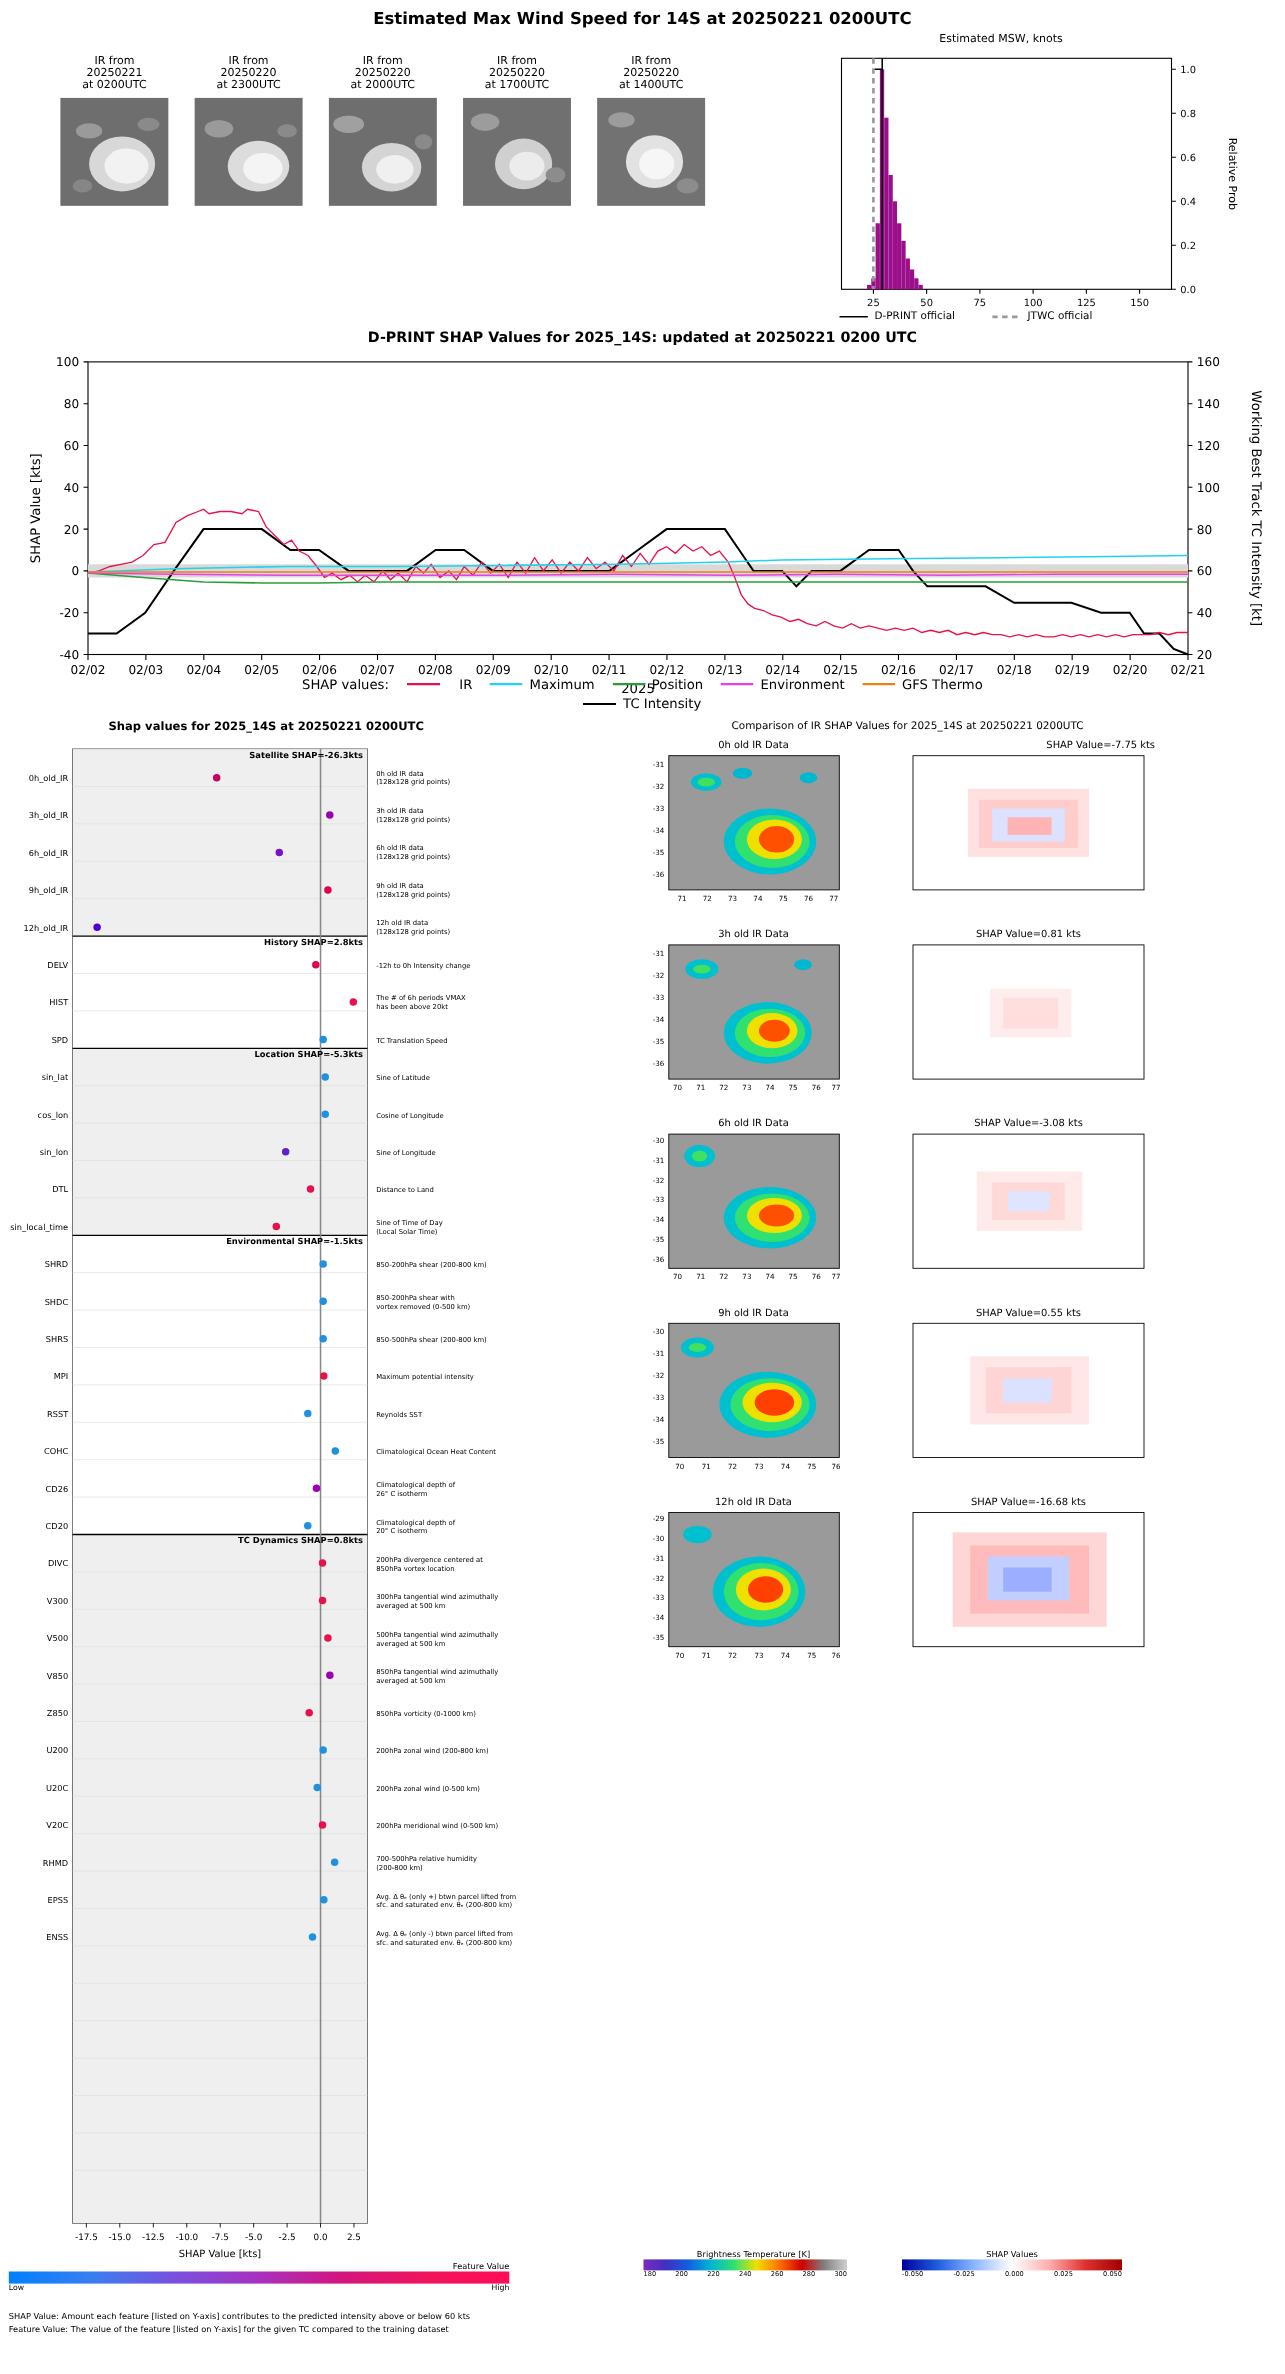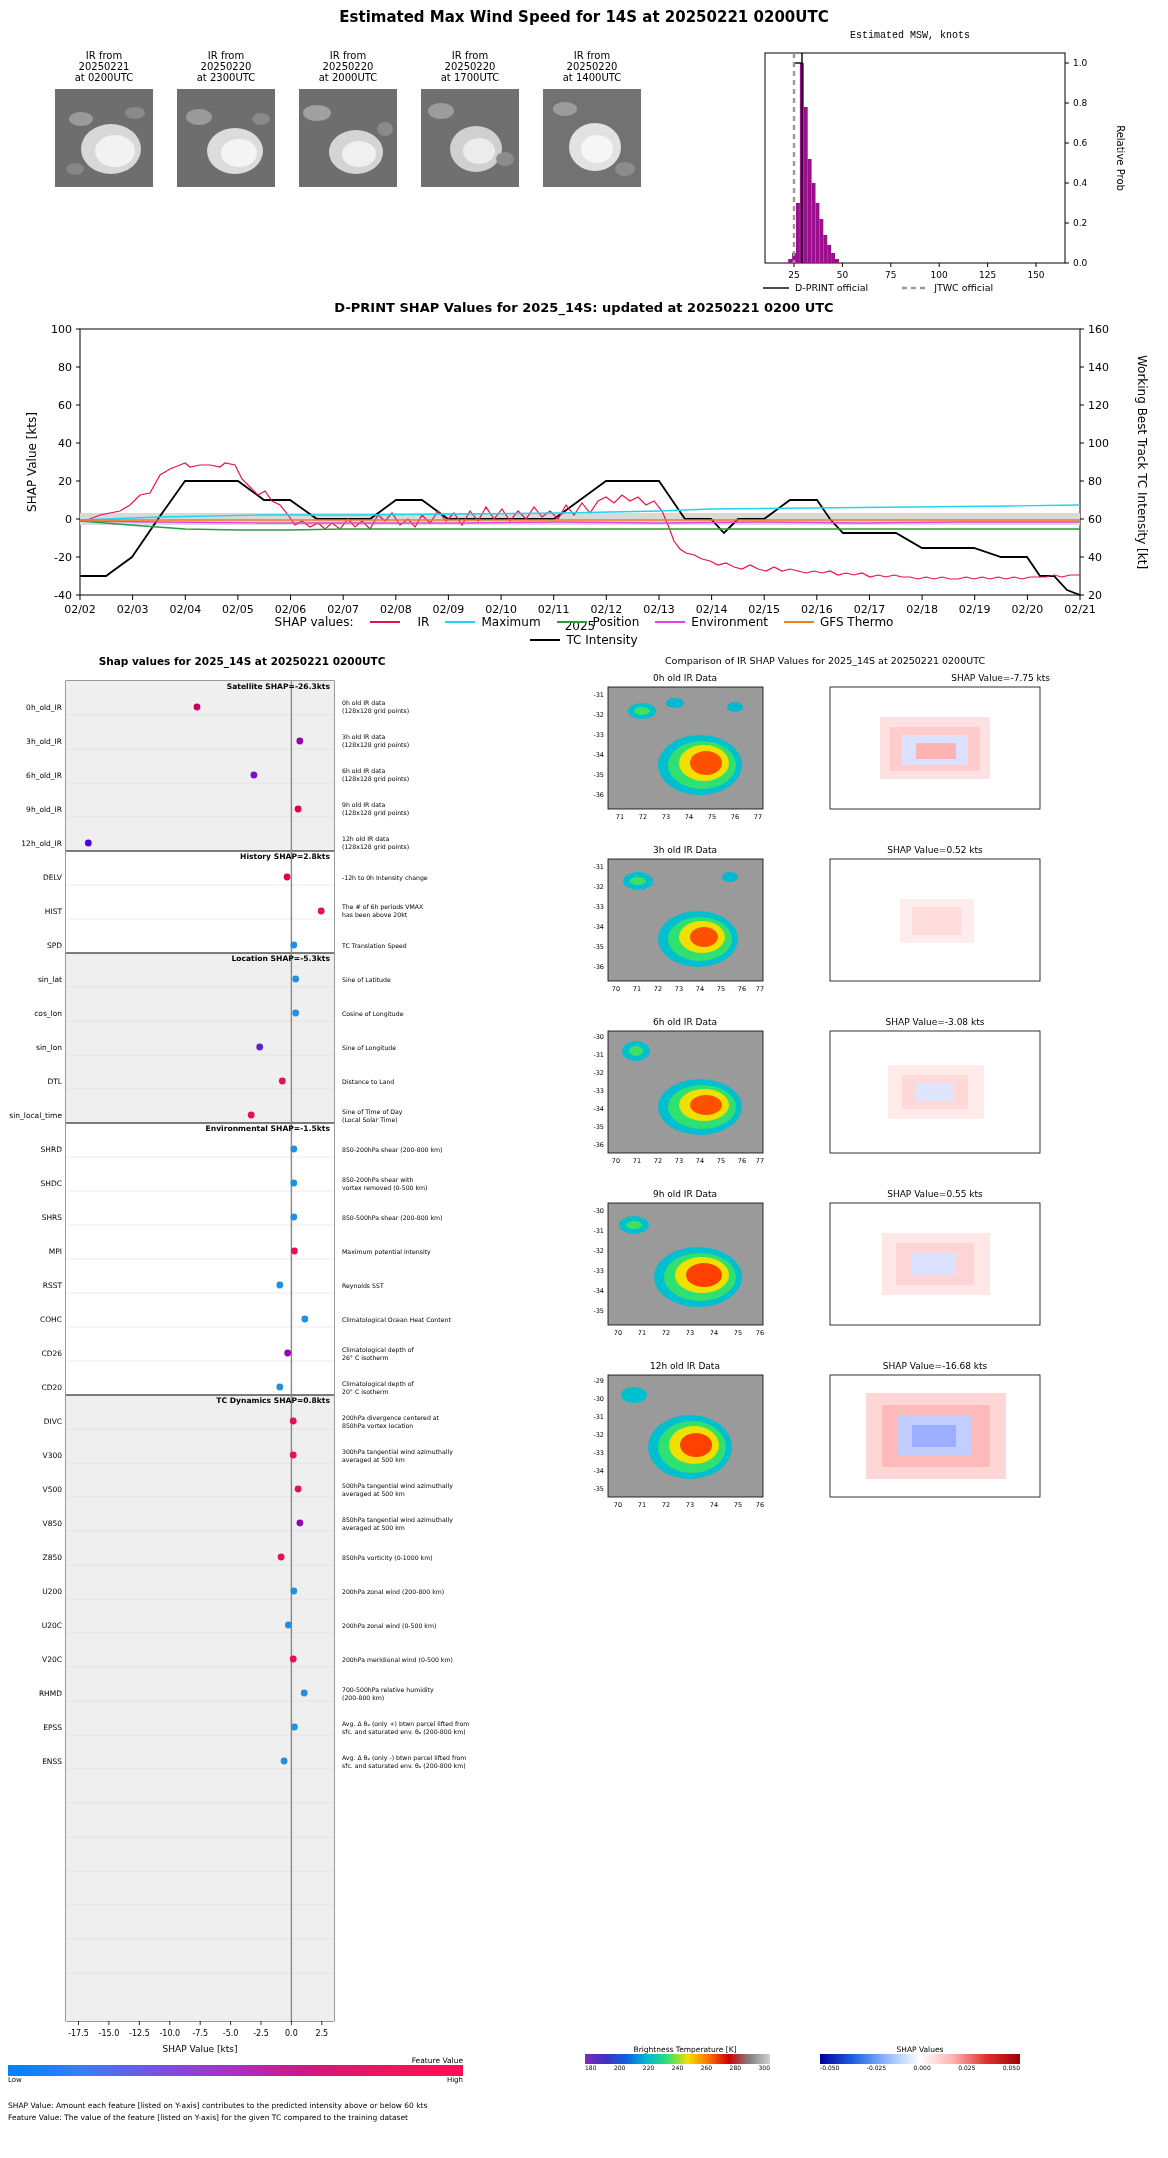--- a/index.html
+++ b/index.html
@@ -95,21 +95,21 @@
           <ellipse cx="54" cy="60" rx="16" ry="14" fill="#f6f6f6"></ellipse>
           <ellipse cx="22" cy="20" rx="12" ry="7" fill="#9c9c9c"></ellipse>
           <ellipse cx="82" cy="80" rx="10" ry="7" fill="#8c8c8c"></ellipse>
         </svg>
       </div>
     </div>
   </div>
 </div>
 
 <div class="abs" style="left:745px;top:30px;width:400px;height:260px;">
-  <div class="panel-title" style="width:310px;margin-left:10px;font-family:Liberation Mono, monospace;">Estimated MSW, knots</div>
+  <div class="panel-title" style="width:310px;margin-left:10px;">Estimated MSW, knots</div>
   <svg width="400" height="245" viewBox="0 0 400 245">
 
     <rect x="20" y="12" width="300" height="210" fill="#ffffff" stroke="#000" stroke-width="1"></rect>
 
     <g fill="#9c0f8c">
       <rect x="43.2" y="218" width="3.9" height="4"></rect>
       <rect x="47.1" y="212" width="3.9" height="10"></rect>
       <rect x="51.0" y="162" width="3.9" height="60"></rect>
       <rect x="54.9" y="22" width="3.9" height="200"></rect>
       <rect x="58.8" y="66" width="3.9" height="156"></rect>
@@ -607,21 +607,21 @@
         <rect x="350" y="44" width="110" height="62" fill="#ffd8d8"></rect>
         <rect x="360" y="54" width="90" height="44" fill="#ffbcbc"></rect>
         <rect x="372" y="62" width="66" height="30" fill="#cfd8ff"></rect>
         <rect x="386" y="70" width="40" height="16" fill="#ff9a9a"></rect>
       </g>
     </svg>
   </div>
 
   <div style="position:absolute;left:40px;top:190px;width:620px;height:160px;">
     <div style="position:absolute;left:60px;top:0;width:190px;text-align:center;font-size:9px;">3h old IR Data</div>
-    <div style="position:absolute;left:290px;top:0;width:230px;text-align:center;font-size:9px;">SHAP Value=0.52 kts</div>
+    <div style="position:absolute;left:290px;top:0;width:230px;text-align:center;font-size:9px;">SHAP Value=0.81 kts</div>
     <svg width="620" height="155" viewBox="0 0 620 155">
       <rect x="78" y="14" width="155" height="122" fill="#9a9a9a" stroke="#000" stroke-width="0.8"></rect>
       <ellipse cx="168" cy="94" rx="40" ry="28" fill="#00c0d0"></ellipse>
       <ellipse cx="170" cy="94" rx="32" ry="22" fill="#30e070"></ellipse>
       <ellipse cx="172" cy="92" rx="23" ry="16" fill="#f0e000"></ellipse>
       <ellipse cx="174" cy="92" rx="14" ry="10" fill="#ff5000"></ellipse>
       <ellipse cx="108" cy="36" rx="15" ry="9" fill="#00c0d0"></ellipse>
       <ellipse cx="108" cy="36" rx="8" ry="4" fill="#40e060"></ellipse>
       <ellipse cx="200" cy="32" rx="8" ry="5" fill="#00b8d0"></ellipse>
       <g font-size="6.5" font-family="DejaVu Sans" text-anchor="end" fill="#000">

